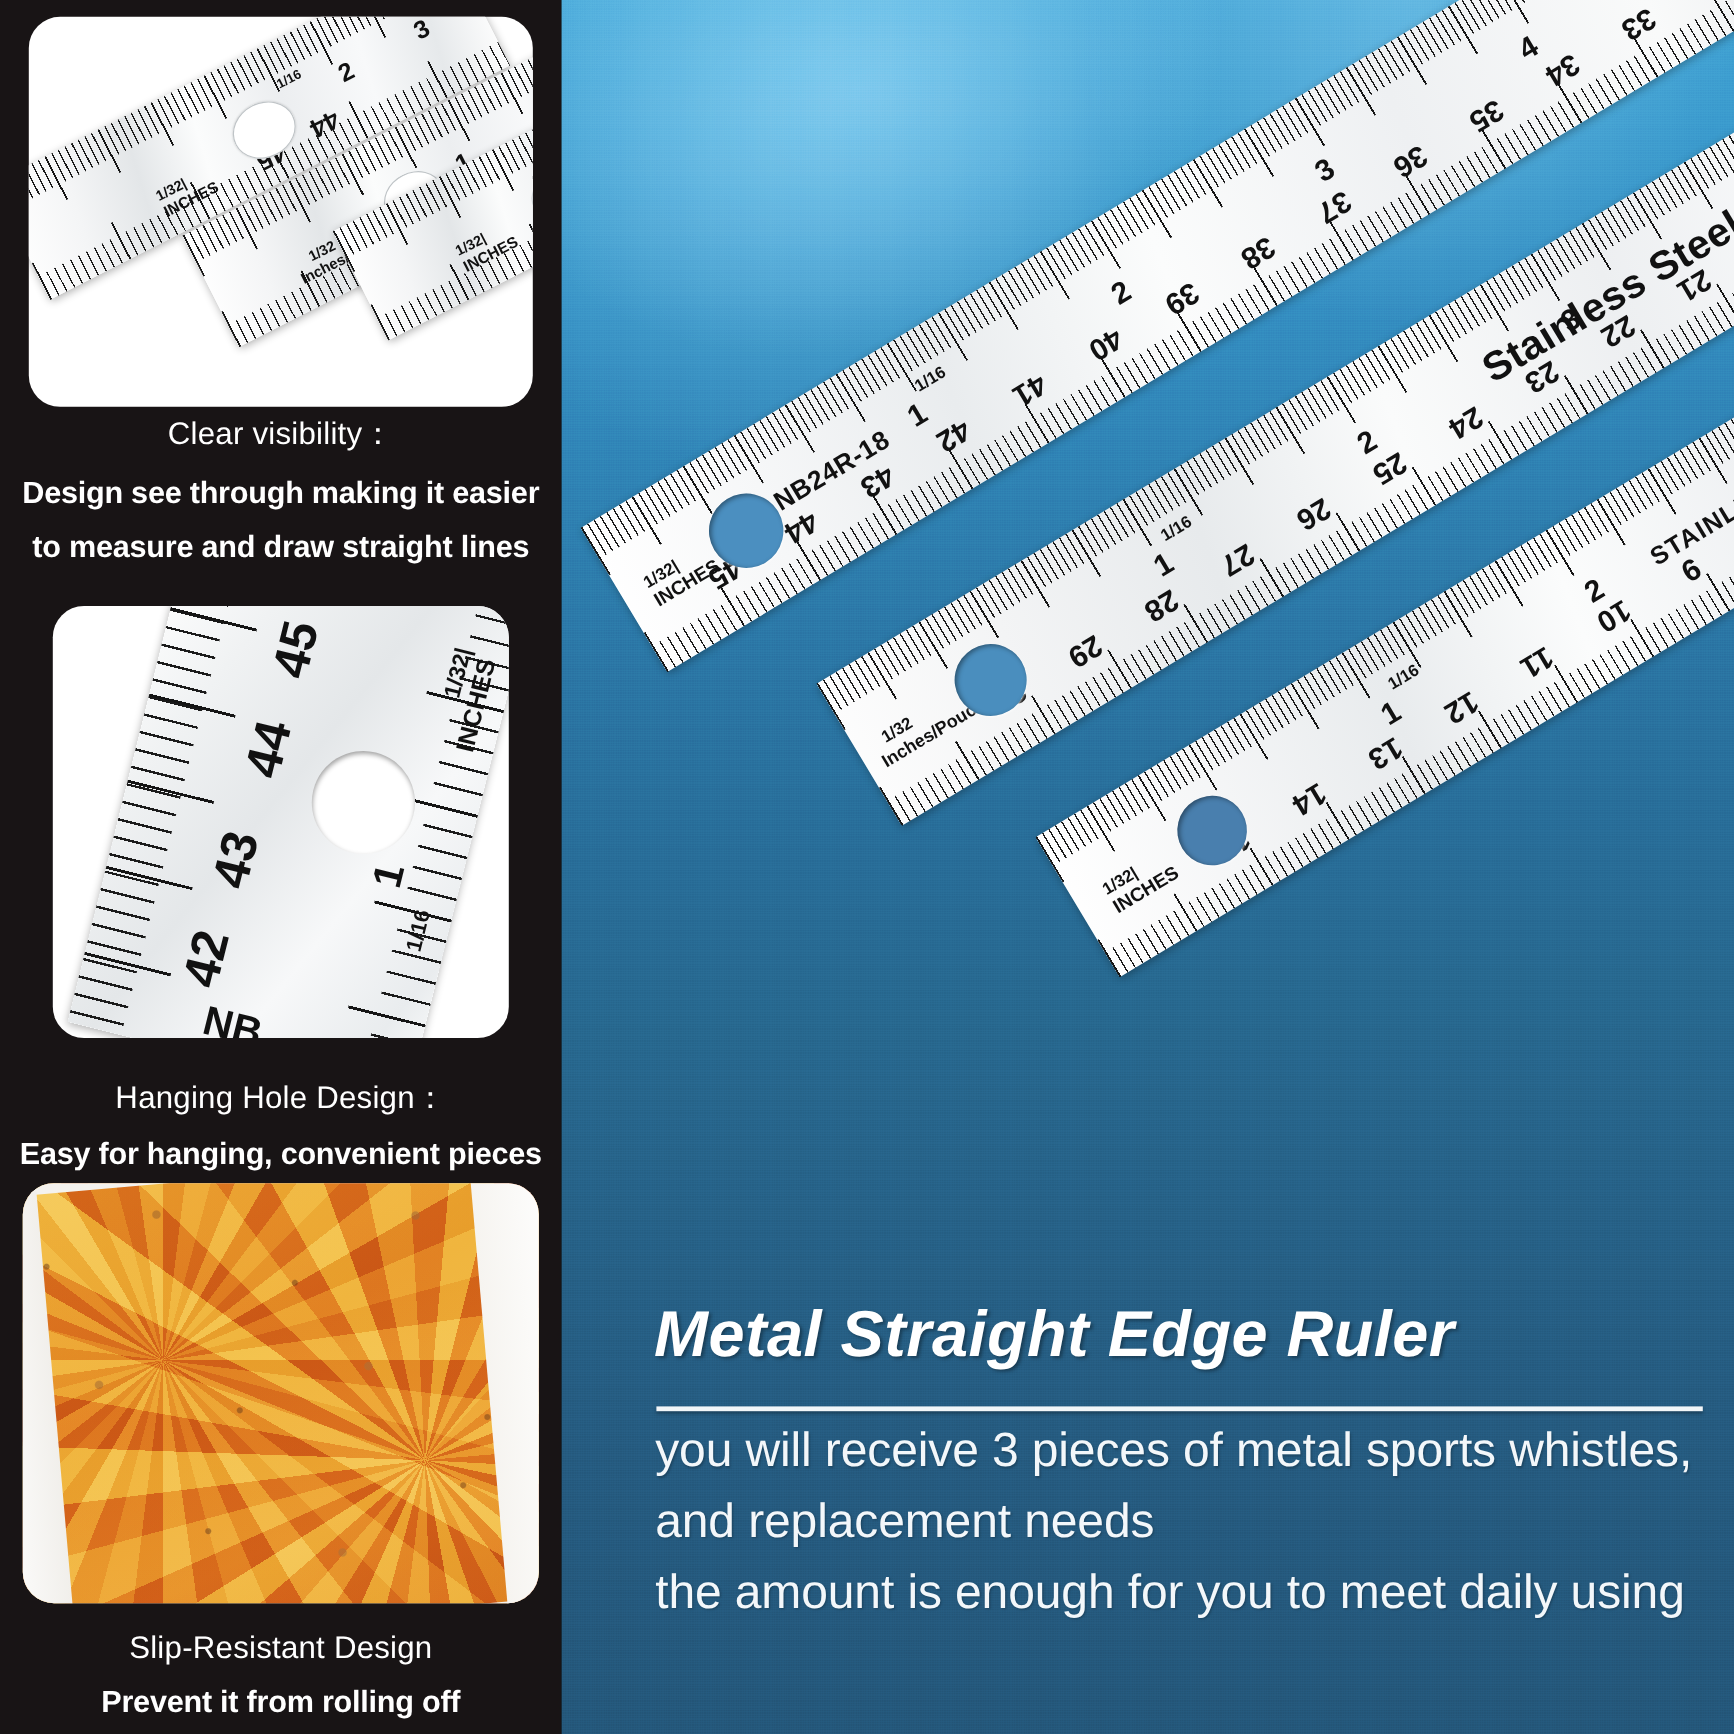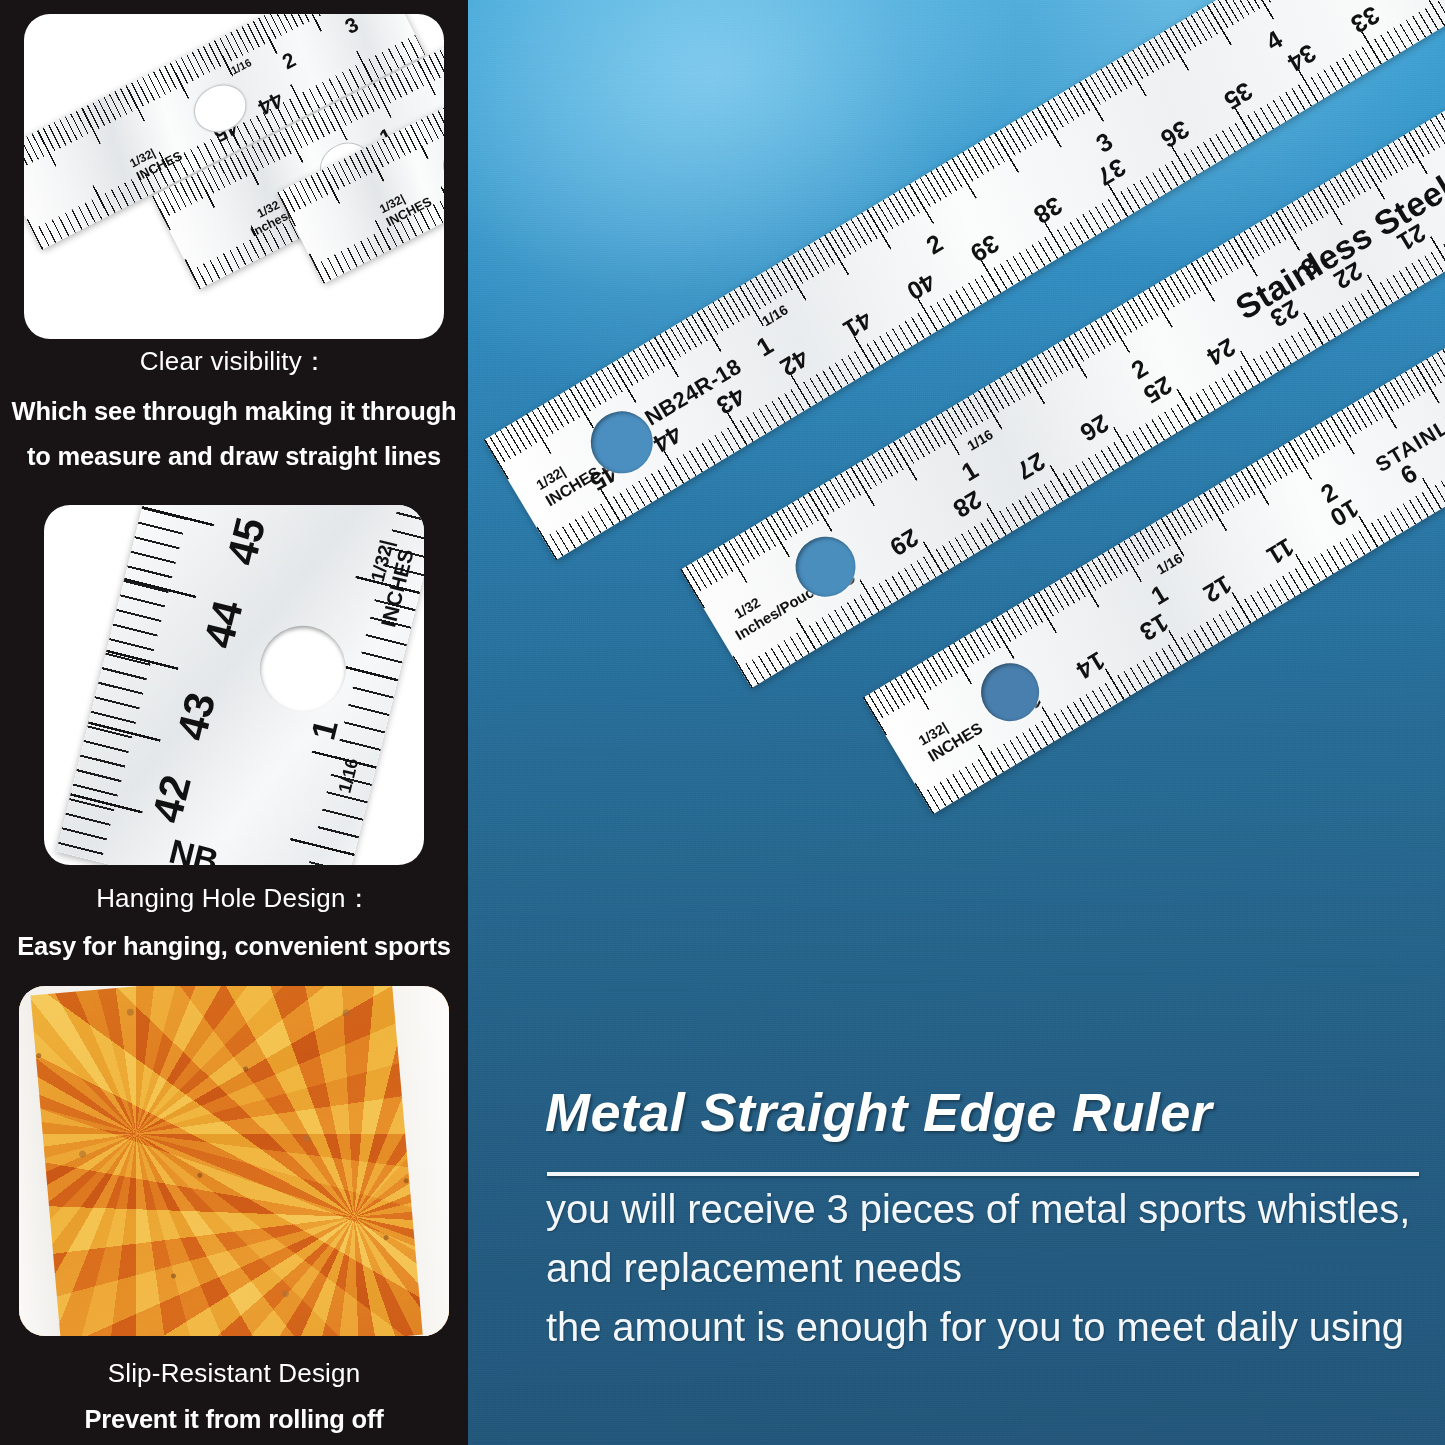--- a/index.html
+++ b/index.html
@@ -215,21 +215,21 @@
 
           <span class="etch" style="left:84px;top:56px;font-size:12px;font-weight:bold;">1/32|</span>
           <span class="etch" style="left:84px;top:70px;font-size:13px;font-weight:bold;">INCHES</span>
 
           <div class="hole" style="left:158px;top:38px;width:50px;height:42px;background:#fff;
                       box-shadow:inset 0 0 0 1px #bfc4c7;"></div>
         </div>
       </div>
 
       <div class="cap-title" style="margin-top:5px;">Clear visibility：</div>
-      <div class="cap-line" style="margin-top:18px;">Which  see through making it through</div>
+      <div class="cap-line" style="margin-top:18px;">Design  see through making it easier</div>
       <div class="cap-line" style="margin-top:16px;">to measure and draw straight lines</div>
     </div>
 
     <div class="feature-block" style="top:505px;">
       <div class="photo-card" style="width:380px;height:360px;">
         <div class="ruler-face" style="left:60px;top:-42px;width:290px;height:430px;transform:rotate(14deg);
                     background:linear-gradient(115deg,#ffffff 0%,#f0f2f3 22%,#e4e7e9 45%,#f7f8f9 68%,#e9ecee 88%,#fcfcfc 100%);">
 
           <div style="position:absolute;left:0;top:0;width:46px;height:100%;
               background-image:repeating-linear-gradient(to bottom,#1b1b1b 0 2px,transparent 2px 15px);"></div>
@@ -248,22 +248,22 @@
           <span class="etch" style="right:34px;top:52px;font-size:21px;font-weight:bold;transform:rotate(-90deg);transform-origin:right top;">INCHES</span>
           <span class="num" style="right:50px;top:230px;font-size:34px;transform:rotate(-90deg);">1</span>
           <span class="etch" style="right:34px;top:268px;font-size:18px;font-weight:bold;transform:rotate(-90deg);transform-origin:right top;">1/16</span>
           <span class="num" style="left:110px;top:384px;font-size:34px;font-weight:bold;">NB</span>
 
           <div class="hole" style="left:152px;top:150px;width:86px;height:86px;background:#ffffff;
                       box-shadow:inset 1px 2px 4px rgba(0,0,0,.38), inset -1px -2px 3px rgba(255,255,255,.9);"></div>
         </div>
       </div>
 
-      <div class="cap-title" style="margin-top:16px;">Hanging Hole Design：</div>
-      <div class="cap-line" style="margin-top:16px;">Easy for hanging, convenient sports</div>
+      <div class="cap-title" style="margin-top:32px;">Hanging Hole Design：</div>
+      <div class="cap-line" style="margin-top:16px;">Easy for hanging, convenient pieces</div>
     </div>
 
     <div class="feature-block" style="top:986px;">
       <div class="photo-card" style="width:430px;height:350px;">
 
         <div style="position:absolute;left:-30px;top:-18px;width:500px;height:392px;
                     transform:rotate(-5deg);
                     background:
                       radial-gradient(circle at 12% 18%, rgba(120,70,30,.55) 0 2px, transparent 3px),
                       radial-gradient(circle at 31% 9%, rgba(150,95,45,.50) 0 3px, transparent 4px),

